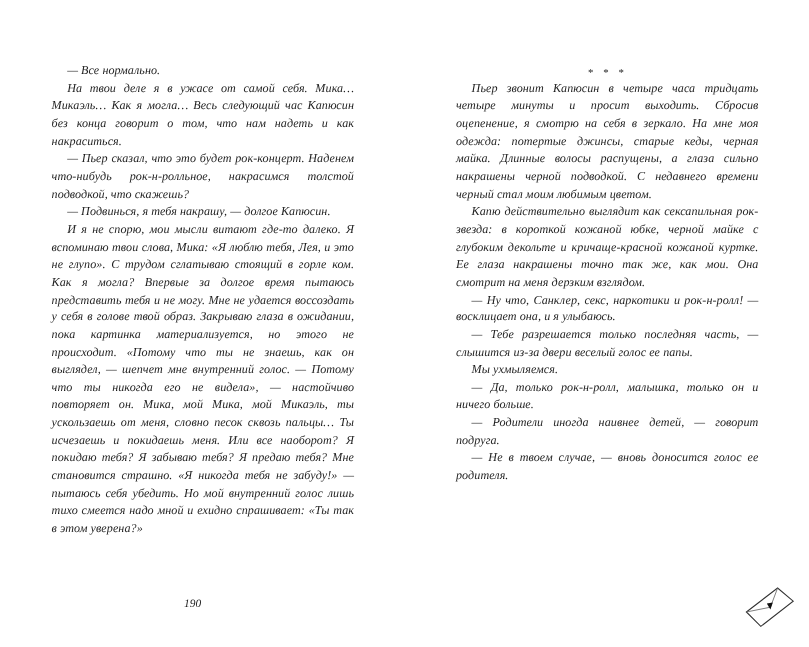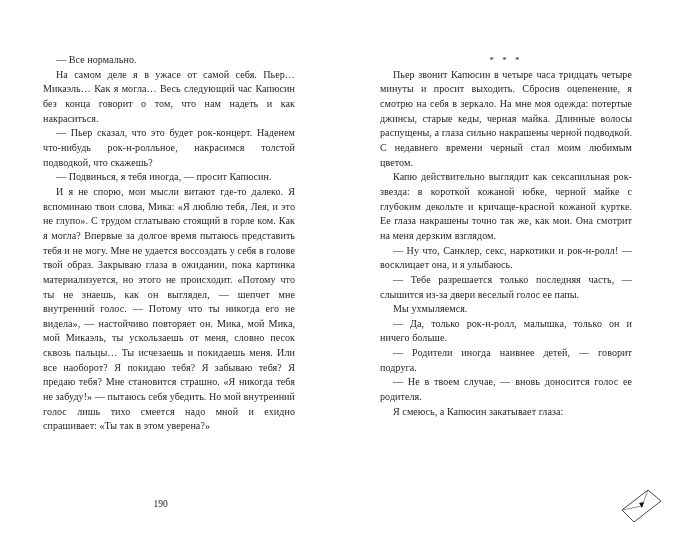--- a/index.html
+++ b/index.html
@@ -1,18 +1,18 @@
 <!DOCTYPE html>
 <html><head>
   <meta charset="utf-8">
   <style>
     html, body { margin:0; padding:0; background:#ffffff; }
     body { width:674px; height:539px; position:relative; overflow:hidden;
       font-family: "DejaVu Serif", "Liberation Serif", serif; color:#1f1f1f; }
-    .page { position:absolute; top:0; height:539px; }
+    .page { position:absolute; top:0; height:539px;font-style:italic; }
     .page-left { left:0; width:337px; }
     .page-right { left:337px; width:337px; }
     .text-block { position:absolute; top:53px; width:252px;
       font-size:10.1px; line-height:14.66px; text-align:justify;
       font-family: "Liberation Serif", "DejaVu Serif", serif; letter-spacing:0.05px; }
     .page-left .text-block { left:43px; }
     .page-right .text-block { left:43px; }
     .para { margin:0; text-indent:13px; text-align:justify; hyphens:manual; }
     .stars { text-align:center; text-indent:0; margin:0; letter-spacing:3px; font-size:9px; }
     .page-number { position:absolute; top:499px; width:100%; text-align:center;
@@ -20,40 +20,39 @@
     .page-left .page-number { left:-8px; }
     .page-right .page-number { left:-8px; }
     .mail-icon { position:absolute; left:620px; top:487px; width:44px; height:40px; }
   </style>
 </head>
 <body>
 
 <div class="page page-left">
   <div class="text-block">
     <p class="para">— Все нормально.</p>
-    <p class="para">На самом деле я в ужасе от самой себя. Пьер… Микаэль… Как я могла… Весь следующий час Капюсин без конца говорит о том, что нам надеть и как накраситься.</p>
+    <p class="para">На твои деле я в ужасе от самой себя. Мика… Микаэль… Как я могла… Весь следующий час Капюсин без конца говорит о том, что нам надеть и как накраситься.</p>
     <p class="para">— Пьер сказал, что это будет рок-концерт. Наденем что-нибудь рок-н-ролльное, накрасимся толстой подводкой, что скажешь?</p>
-    <p class="para">— Подвинься, я тебя иногда, — просит Капюсин.</p>
+    <p class="para">— Подвинься, я тебя накрашу, — долгое Капюсин.</p>
     <p class="para">И я не спорю, мои мысли витают где-то далеко. Я вспоминаю твои слова, Мика: «Я люблю тебя, Лея, и это не глупо». С трудом сглатываю стоящий в горле ком. Как я могла? Впервые за долгое время пытаюсь представить тебя и не могу. Мне не удается воссоздать у себя в голове твой образ. Закрываю глаза в ожидании, пока картинка материализуется, но этого не происходит. «Потому что ты не знаешь, как он выглядел, — шепчет мне внутренний голос. — Потому что ты никогда его не видела», — настойчиво повторяет он. Мика, мой Мика, мой Микаэль, ты ускользаешь от меня, словно песок сквозь пальцы… Ты исчезаешь и покидаешь меня. Или все наоборот? Я покидаю тебя? Я забываю тебя? Я предаю тебя? Мне становится страшно. «Я никогда тебя не забуду!» — пытаюсь себя убедить. Но мой внутренний голос лишь тихо смеется надо мной и ехидно спрашивает: «Ты так в этом уверена?»</p>
   </div>
   <div class="page-number">190</div>
 </div>
 
 <div class="page page-right">
   <div class="text-block">
     <p class="stars">* * *</p>
     <p class="para">Пьер звонит Капюсин в четыре часа тридцать четыре минуты и просит выходить. Сбросив оцепенение, я смотрю на себя в зеркало. На мне моя одежда: потертые джинсы, старые кеды, черная майка. Длинные волосы распущены, а глаза сильно накрашены черной подводкой. С недавнего времени черный стал моим любимым цветом.</p>
     <p class="para">Капю действительно выглядит как сексапильная рок-звезда: в короткой кожаной юбке, черной майке с глубоким декольте и кричаще-красной кожаной куртке. Ее глаза накрашены точно так же, как мои. Она смотрит на меня дерзким взглядом.</p>
     <p class="para">— Ну что, Санклер, секс, наркотики и рок-н-ролл! — восклицает она, и я улыбаюсь.</p>
     <p class="para">— Тебе разрешается только последняя часть, — слышится из-за двери веселый голос ее папы.</p>
     <p class="para">Мы ухмыляемся.</p>
     <p class="para">— Да, только рок-н-ролл, малышка, только он и ничего больше.</p>
     <p class="para">— Родители иногда наивнее детей, — говорит подруга.</p>
     <p class="para">— Не в твоем случае, — вновь доносится голос ее родителя.</p>
-    <p class="para">Я смеюсь, а Капюсин закатывает глаза:</p>
   </div>
 </div>
 
 <svg class="mail-icon" viewBox="0 0 44 40">
   <g>
     <polygon points="2,23 28,3 41,14 14,35" fill="#ffffff" stroke="#333" stroke-width="0.9"></polygon>
     <polyline points="2,23 22,19 28,3" fill="none" stroke="#666" stroke-width="0.7"></polyline>
     <path d="M19,16 L24,15 L22,21 Z" fill="#111"></path>
   </g>
 </svg>

